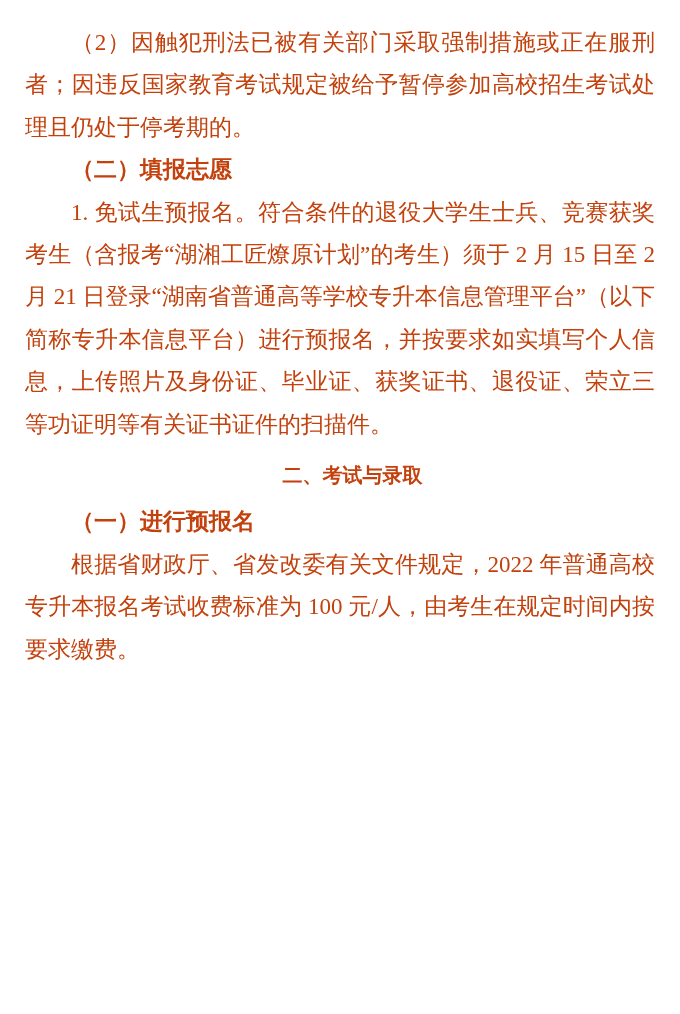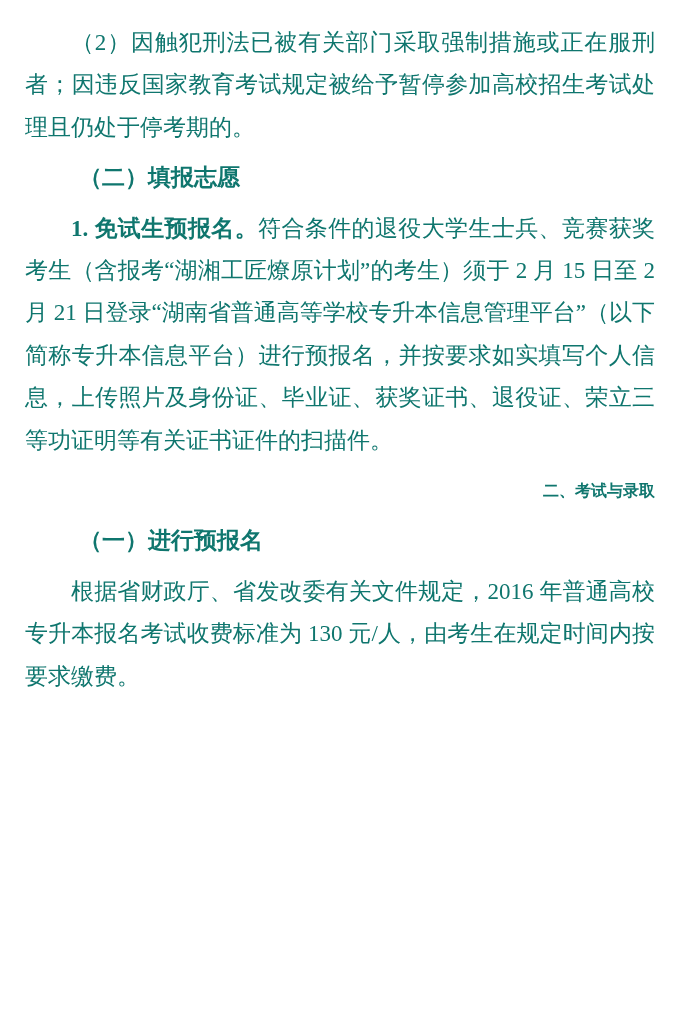--- a/index.html
+++ b/index.html
@@ -7,60 +7,60 @@
     padding: 0;
     background: #ffffff;
   }
   .page {
     position: relative;
     width: 680px;
     height: 1014px;
     box-sizing: border-box;
     padding: 22px 25px 0 25px;
     background: #ffffff;
-    color: #0f766e;
+    color: #c2410c;
     font-family: "Liberation Serif", "DejaVu Serif", serif;
     font-size: 23px;
     line-height: 42.4px;
     text-align: justify;
     overflow: hidden;
   }
   .para {
     margin: 0;
     text-indent: 2em;
   }
   .lead {
-    font-weight: bold;
+    font-weight: normal;
   }
   .h-kai {
-    margin: 8px;
+    margin: 0;
     text-indent: 2em;
     font-weight: bold;
     text-align: left;
   }
   .h-hei {
     margin: 8px 0 5px 0;
     text-indent: 1.25em;
     font-weight: bold;
     font-family: "Liberation Sans", "DejaVu Sans", sans-serif;
-    font-size: 16px;
-    text-align: right;
+    font-size: 20px;
+    text-align: center;
   }
 </style>
 </head>
 <body>
 
 <div class="page">
 
   <p class="para">（2）因触犯刑法已被有关部门采取强制措施或正在服刑者；因违反国家教育考试规定被给予暂停参加高校招生考试处理且仍处于停考期的。</p>
 
   <p class="h-kai">（二）填报志愿</p>
 
   <p class="para"><span class="lead">1. 免试生预报名。</span><span>符合条件的退役大学生士兵、竞赛获奖考生（含报考“湖湘工匠燎原计划”的考生）须于 2 月 15 日至 2 月 21 日登录“湖南省普通高等学校专升本信息管理平台”（以下简称专升本信息平台）进行预报名，并按要求如实填写个人信息，上传照片及身份证、毕业证、获奖证书、退役证、荣立三等功证明等有关证书证件的扫描件。</span></p>
 
 
   <p class="h-hei">二、考试与录取</p>
 
   <p class="h-kai">（一）进行预报名</p>
 
-  <p class="para">根据省财政厅、省发改委有关文件规定，2016 年普通高校专升本报名考试收费标准为 130 元/人，由考生在规定时间内按要求缴费。</p>
+  <p class="para">根据省财政厅、省发改委有关文件规定，2022 年普通高校专升本报名考试收费标准为 100 元/人，由考生在规定时间内按要求缴费。</p>
 
 </div>
 
 </body></html>

